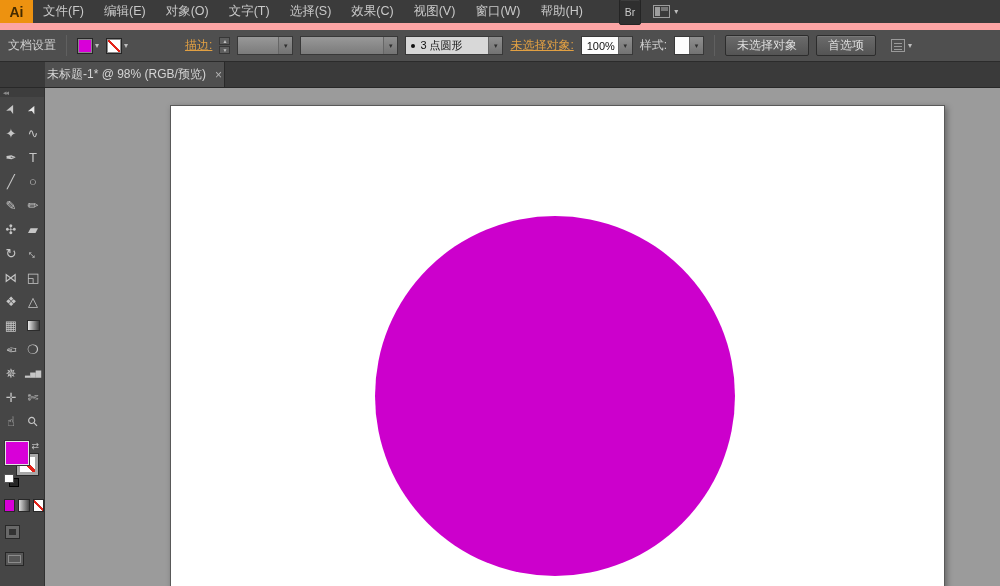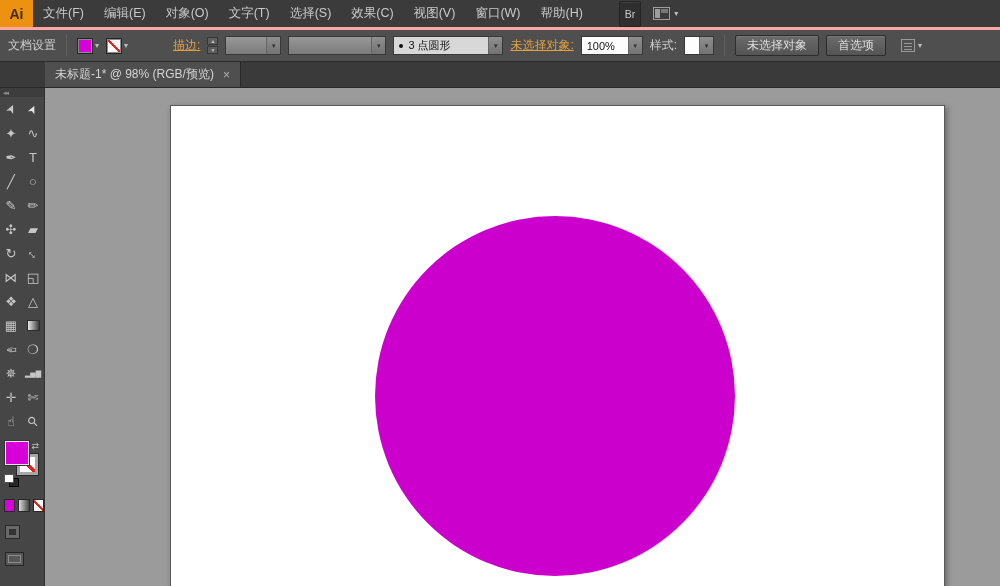--- a/index.html
+++ b/index.html
@@ -7,21 +7,21 @@
   body {
     font-family: "Liberation Sans", "DejaVu Sans", sans-serif;
     background: #3b3b3b;
     cursor: default;
     -webkit-user-select: none;
     user-select: none;
   }
 
   
   .menubar {
-    height: 30px; background: #3b3b3b; border-bottom: 3px solid #fca5a5;
+    height: 30px; background: #3b3b3b; border-bottom: 7px solid #fca5a5;
     display: flex; align-items: stretch; color: #c9c9c9; font-size: 12.5px;
   }
   .logo {
     width: 33px; display: flex; align-items: center; justify-content: center;
     background: #ed9210; color: #452b00; font-weight: bold; font-size: 14px;
   }
   .menu-item { display: flex; align-items: center; padding: 4px 10px; }
   .menubar-right { display: flex; align-items: center; gap: 12px; margin-left: 26px; }
   .br-btn {
     border: 1px solid #242424; background: #2f2f2f; color: #c9c9c9;
@@ -41,57 +41,57 @@
     color: #cfcfcf; font-size: 12px;
   }
   .cb-sep { width: 1px; align-self: stretch; margin: 5px 3px; background: #3a3a3a; border-right: 1px solid #606060; }
   .swatch-group { display: flex; align-items: center; gap: 2px; }
   .swatch { width: 16px; height: 16px; border: 1px solid #262626; box-shadow: inset 0 0 0 1px #8a8a8a; }
   .fill-swatch { background: var(--fill); }
   .none-swatch, .ap-none, .fs-stroke {
     background: linear-gradient(45deg, #fff 43%, var(--none_red) 43%, var(--none_red) 57%, #fff 57%);
   }
   .link-label { color: var(--accent); text-decoration: underline; }
-  .ml { margin-left: 38px; }
+  .ml { margin-left: 50px; }
   .stepper { display: flex; flex-direction: column; gap: 1px; }
   .step {
     width: 11px; height: 8px; background: #5e5e5e; border: 1px solid #373737;
     color: #c4c4c4; font-size: 5px; display: flex; align-items: center; justify-content: center;
   }
   .combo { height: 19px; display: flex; align-items: center; border: 1px solid #383838; background: linear-gradient(#989898, #7b7b7b); }
   .combo .val { flex: 1; padding: 0 5px; font-size: 11px; color: #2a2a2a; white-space: nowrap; overflow: hidden; }
   .combo .dd {
     width: 14px; align-self: stretch; display: flex; align-items: center; justify-content: center;
     font-size: 7px; color: #2e2e2e; border-left: 1px solid #666;
     background: linear-gradient(#8f8f8f, #737373);
   }
   .combo-weight { width: 56px; }
   .combo-profile { width: 98px; }
-  .combo-brush { width: 110px; background: #d8d8d8; }
+  .combo-brush { width: 98px; background: #d8d8d8; }
   .combo-brush .val { color: #111; }
   .dot { width: 4px; height: 4px; border-radius: 50%; background: #111; margin-left: 5px; flex: 0 0 auto; }
   .light { background: #fdfdfd; }
   .light .val { color: #111; }
-  .combo-opacity { width: 62px; }
+  .combo-opacity { width: 52px; }
   .combo-style { width: 30px; }
   .cb-btn {
     height: 21px; padding: 0 11px; display: flex; align-items: center;
     background: linear-gradient(#6b6b6b, #545454); border: 1px solid #2c2c2c; border-radius: 2px;
     color: #dddddd; font-size: 12px; font-family: inherit;
     box-shadow: inset 0 1px 0 rgba(255,255,255,.09);
   }
   .panel-menu { display: flex; align-items: center; gap: 3px; margin-left: 8px; }
   .pm-icon { width: 14px; height: 13px; border: 1px solid #9a9a9a; position: relative; }
   .pm-icon::before { content: ""; position: absolute; left: 2px; right: 2px; top: 3px; height: 1px; background: #9a9a9a; box-shadow: 0 3px 0 #9a9a9a, 0 6px 0 #9a9a9a; }
 
   
   .tabbar { height: 26px; background: #3a3a3a; border-bottom: 1px solid #282828; display: flex; padding-left: 45px; }
   .tab {
     display: flex; align-items: center; gap: 9px; background: #4f4f4f;
-    padding: 0 10px; font-size: 12px; color: #d4d4d4; border-right: 1px solid #292929;
+    padding: 0 2px; font-size: 12px; color: #d4d4d4; border-right: 1px solid #292929;
   }
   .tab-close { color: #b3b3b3; font-size: 12px; }
 
   
   .main { display: flex; height: 498px; }
 
   
   .toolbar { width: 45px; background: #464646; border-right: 1px solid #313131; display: flex; flex-direction: column; overflow: hidden; }
   .tb-head { height: 9px; background: #3d3d3d; color: #8c8c8c; font-size: 7px; line-height: 9px; padding-left: 3px; letter-spacing: -1px; }
   .tools { display: grid; grid-template-columns: 1fr 1fr; }

